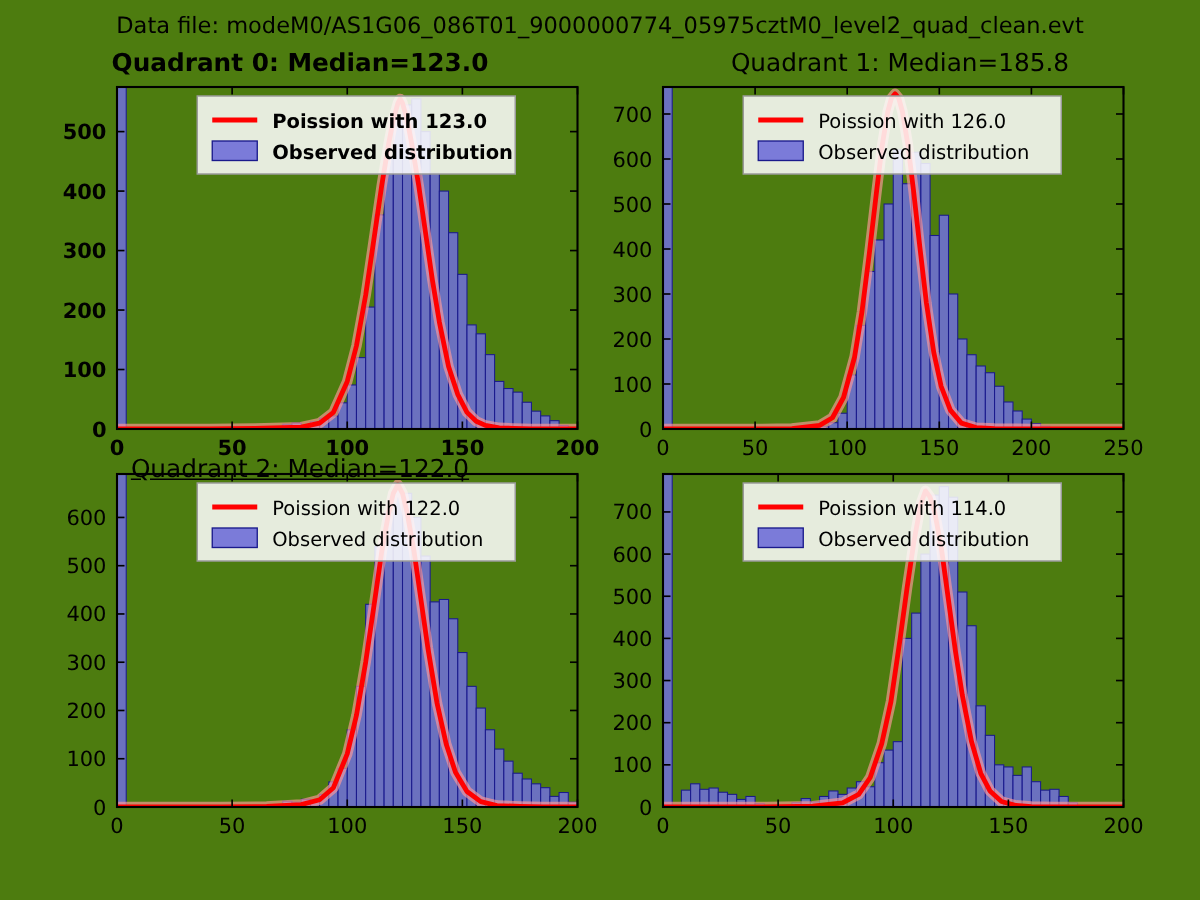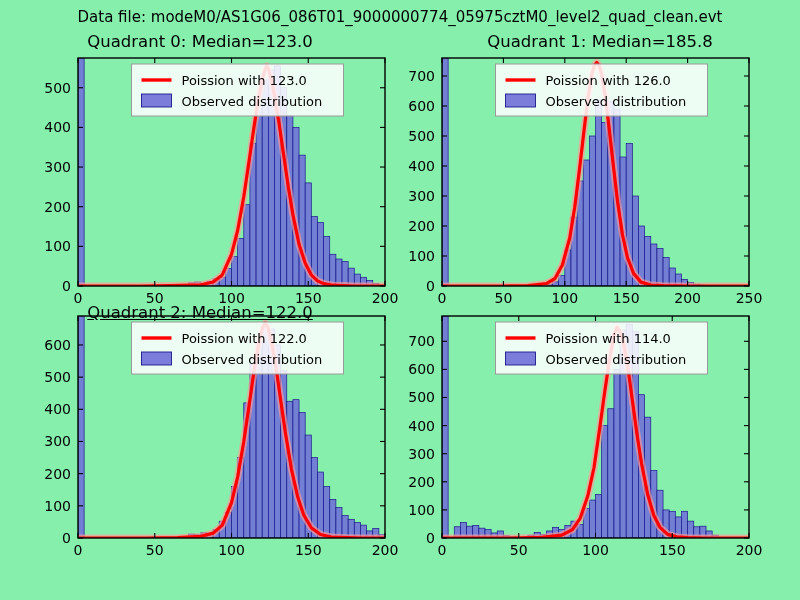--- a/index.html
+++ b/index.html
@@ -11,21 +11,21 @@
     width: 800px;
     height: 600px;
     font-family: "DejaVu Sans", sans-serif;
     overflow: hidden;
     position: relative;
   }
   #figure {
     position: relative;
     width: 800px;
     height: 600px;
-    background: #86efac;
+    background: #4d7c0f;
   }
   .suptitle {
     position: absolute;
     top: 8px;
     left: 0;
     width: 800px;
     text-align: center;
     font-size: 15px;
     color: #000000;
     font-family: "DejaVu Sans", sans-serif;
@@ -102,21 +102,21 @@
     fill-opacity: 0.9;
     stroke: #1A1A8C;
     stroke-width: 0.9;
   }
 </style>
 </head>
 <body>
 
 <div id="figure">
   <div class="suptitle">Data file: modeM0/AS1G06_086T01_9000000774_05975cztM0_level2_quad_clean.evt</div>
-  <div class="panel" id="panel-0" style="left: 0px; top: 30px; width: 400px; height: 262px;">
+  <div class="panel" id="panel-0" style="left: 0px; top: 30px; width: 400px; height: 262px; font-weight: bold;">
       <div class="panel-title" style="top: 2px;">Quadrant 0: Median=123.0</div>
       <svg width="400" height="262">
         <defs>
           <clipPath id="clip-quadrant-0">
             <rect x="78" y="28" width="307" height="228"></rect>
           </clipPath>
         </defs>
         <g clip-path="url(#clip-quadrant-0)">
           <g>
             <rect x="78" y="28" width="6.140000000000001" height="228" class="hbar"></rect>

